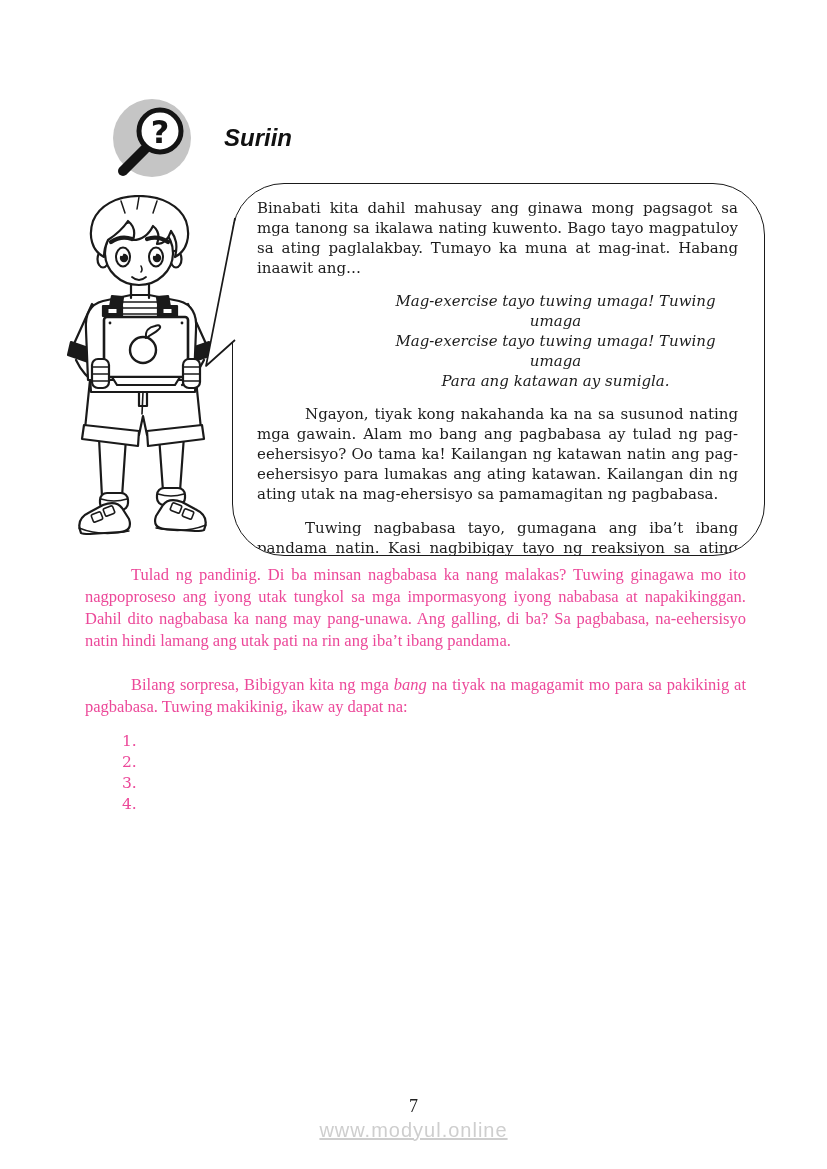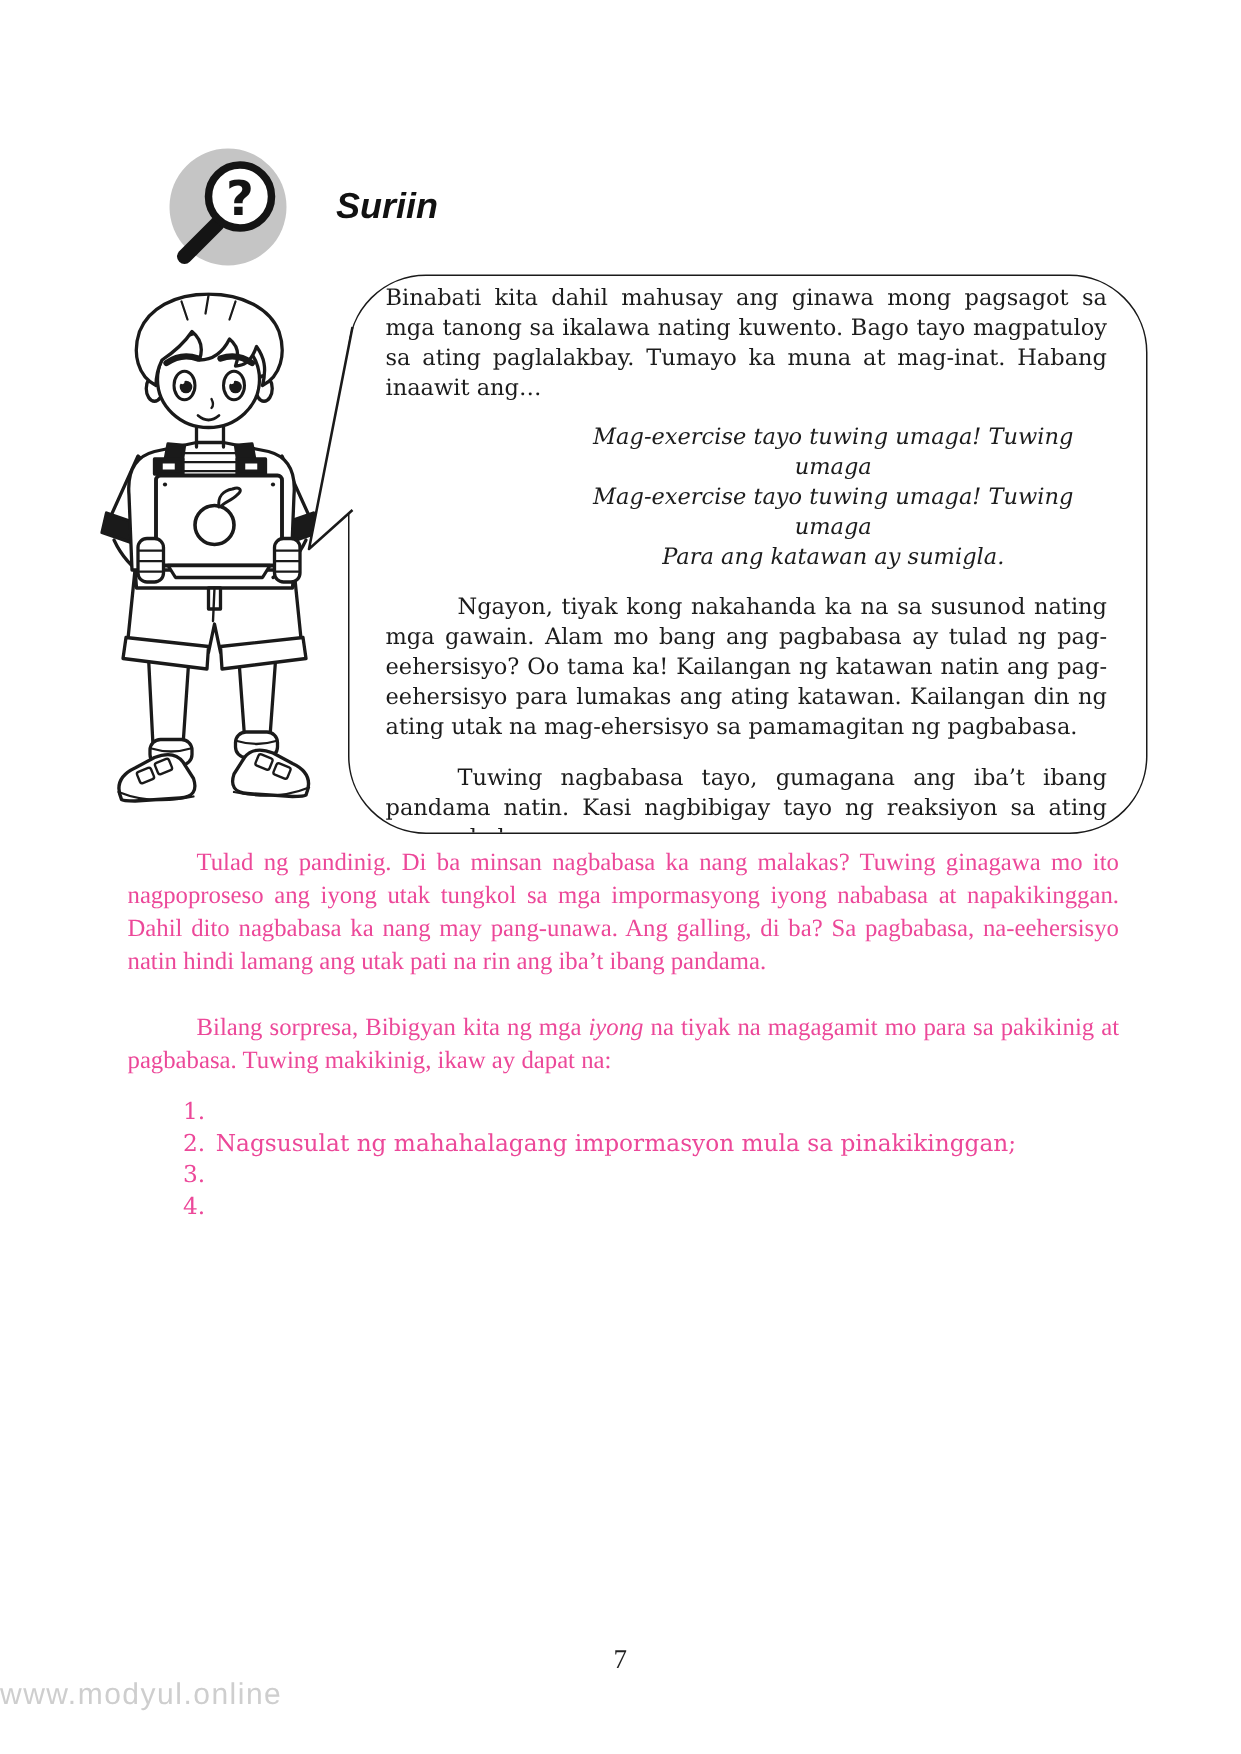--- a/index.html
+++ b/index.html
@@ -12,21 +12,21 @@
   
   .suriin-title{
     left:224px;top:124px;font-family:"Liberation Sans",sans-serif;
     font-weight:bold;font-style:italic;font-size:24px;color:#111;
   }
 
   
   .bubble{
     left:232px;top:183px;width:533px;height:373px;box-sizing:border-box;
     border:1.7px solid #1a1a1a;border-radius:52px;
-    padding:4px 26px 0 24px;overflow:hidden;
+    padding:14px 26px 0 24px;overflow:hidden;
     font-family:"DejaVu Serif",serif;font-size:15px;line-height:20px;
     text-align:justify;color:#1c1c1c;
   }
   .bubble p{margin:0;}
   .bubble .indent{text-indent:48px;}
   .bubble .gap{margin-top:14px;}
   .song{margin:13px 0 13px 116px;font-style:italic;text-align:left;}
   .song span{display:block;text-align:center;}
 
   
@@ -41,23 +41,23 @@
     margin:13px 0 0 37px;font-family:"DejaVu Serif",serif;
     font-size:15.5px;line-height:21px;text-align:left;
   }
   .tip-list .li{display:flex;}
   .tip-list .num{flex:0 0 auto;margin-right:7px;}
   .bodytext p.last{margin-top:16px;text-indent:40px;}
 
   
   .page-number{left:0;top:1096px;width:827px;text-align:center;font-size:18px;color:#222;}
   .watermark{
-    left:0;top:1119px;width:827px;text-align:left;
+    left:0;top:1119px;width:827px;text-align:center;
     font-family:"Liberation Sans",sans-serif;font-size:20px;
-    color:#cecece;letter-spacing:1px;
+    color:#cecece;letter-spacing:1px;text-decoration:underline;
   }
   svg{display:block;}
 </style>
 </head>
 <body>
 
 <svg class="abs" style="left:110px;top:96px;" width="84" height="84" viewBox="108 94 84 84">
   <circle cx="150" cy="136" r="39" fill="#c5c5c5" stroke="none"></circle>
   <line x1="143" y1="147" x2="121" y2="169" stroke="#141414" stroke-width="10" stroke-linecap="round"></line>
   <circle cx="158" cy="129" r="21" fill="#ffffff" stroke="#141414" stroke-width="5"></circle>
@@ -159,28 +159,27 @@
   </div>
   <p class="indent">Ngayon, tiyak kong nakahanda ka na sa susunod nating mga gawain. Alam mo bang ang pagbabasa ay tulad ng pag-eehersisyo? Oo tama ka! Kailangan ng katawan natin ang pag-eehersisyo para lumakas ang ating katawan. Kailangan din ng ating utak na mag-ehersisyo sa pamamagitan ng pagbabasa.</p>
   <p class="indent gap">Tuwing nagbabasa tayo, gumagana ang iba’t ibang pandama natin. Kasi nagbibigay tayo ng reaksiyon sa ating mga nababasa.</p>
 </div>
 <svg class="abs" style="left:200px;top:208px;" width="40" height="164" viewBox="0 0 40 164">
   <path d="M35,10 L6,158 L35,132" fill="#ffffff" stroke="#1a1a1a" stroke-width="1.7" stroke-linejoin="round"></path>
 </svg>
 
 <div class="abs bodytext">
   <p>Tulad ng pandinig. Di ba minsan nagbabasa ka nang malakas? Tuwing ginagawa mo ito nagpoproseso ang iyong utak tungkol sa mga impormasyong iyong nababasa at napakikinggan. Dahil dito nagbabasa ka nang may pang-unawa.  Ang galling, di ba? Sa pagbabasa, na-eehersisyo natin hindi lamang ang utak pati na rin ang iba’t ibang pandama.</p>
-  <p class="mt"><span>Bilang sorpresa, Bibigyan kita ng mga </span><span class="it">iyong</span><span> na tiyak na magagamit mo para sa pakikinig at pagbabasa. Tuwing makikinig, ikaw ay dapat na:</span></p>
+  <p class="mt"><span>Bilang sorpresa, Bibigyan kita ng mga </span><span class="it">bang</span><span> na tiyak na magagamit mo para sa pakikinig at pagbabasa. Tuwing makikinig, ikaw ay dapat na:</span></p>
   <div class="tip-list">
     <div class="li">
       <span class="num">1.</span>
     </div>
     <div class="li">
       <span class="num">2.</span>
-      <span>Nagsusulat ng mahahalagang impormasyon mula sa pinakikinggan;</span>
     </div>
     <div class="li">
       <span class="num">3.</span>
     </div>
     <div class="li">
       <span class="num">4.</span>
     </div>
   </div>
 </div>
 

